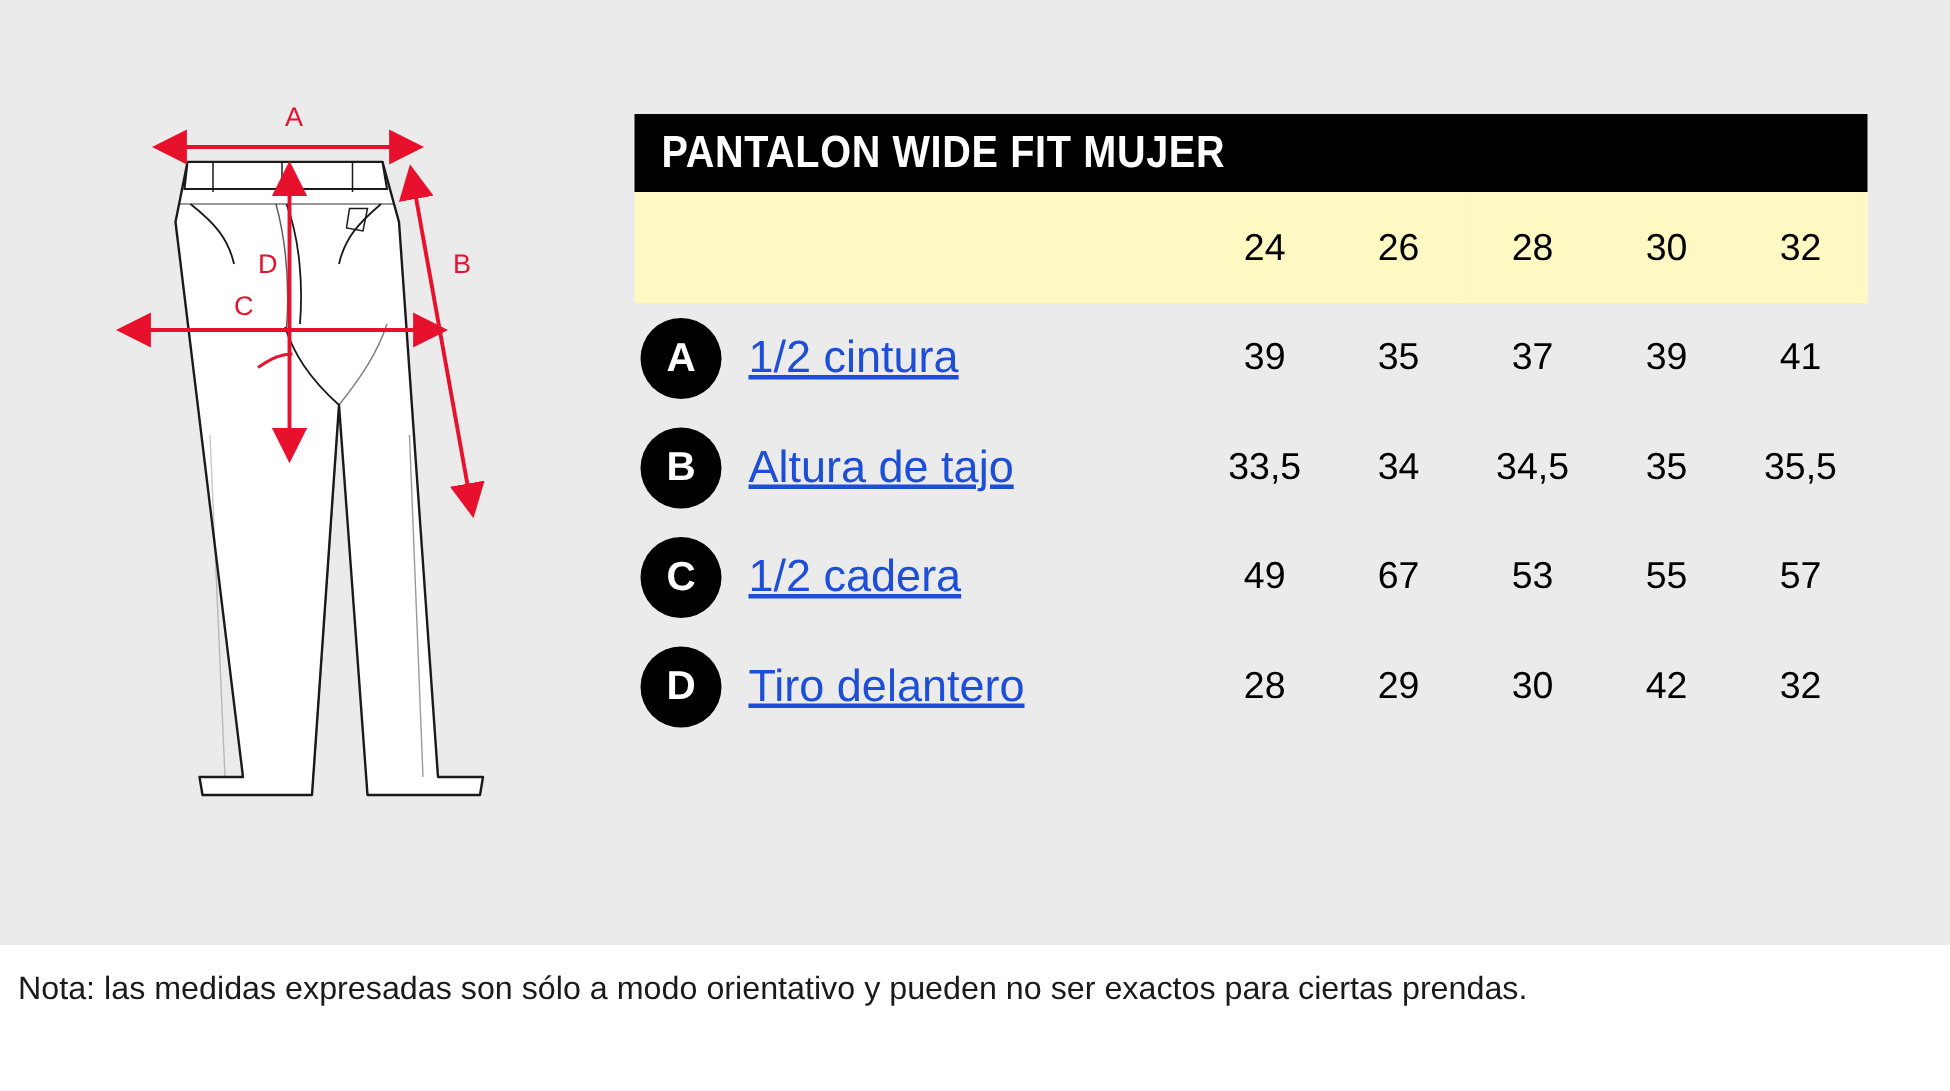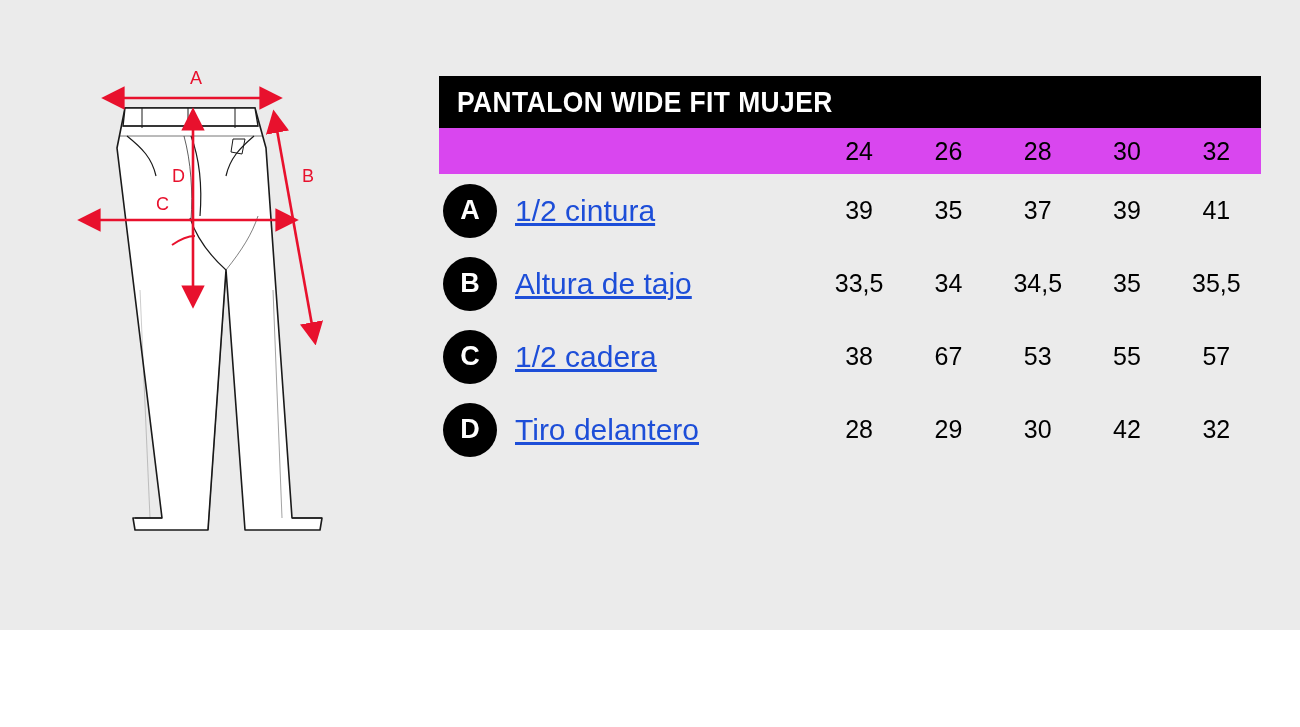--- a/index.html
+++ b/index.html
@@ -33,21 +33,21 @@
     left: 30px;
     top: 40px;
     width: 380px;
     height: 520px;
   }
   .illus svg { display: block; }
 
   
   .table-wrap {
     position: absolute;
-    left: 439px;
+    left: 423px;
     top: 76px;
     width: 822px;
   }
   .title-bar {
     background: #000000;
     height: 52px;
     display: flex;
     align-items: center;
     padding-left: 18px;
   }
@@ -62,21 +62,21 @@
   }
   table.sizes {
     width: 822px;
     border-collapse: collapse;
     table-layout: fixed;
   }
   table.sizes th, table.sizes td {
     padding: 0;
     border: none;
   }
-  .hdr-row { background: #d946ef; height: 46px; }
+  .hdr-row { background: #fef9c3; height: 74px; }
   .hdr-row th { font-size: 25px; font-weight: normal; color: #000; text-align: center; }
   .hdr-row th.lbl { width: 370px; }
   .hdr-row th.sz { width: 88px; }
 
   .body-row { height: 73px; background: #ebebeb; }
   .cell-label {
     display: flex;
     align-items: center;
     gap: 18px;
     padding-left: 4px;
@@ -242,21 +242,21 @@
           <td class="val">35</td>
           <td class="val">35,5</td>
         </tr>
         <tr class="body-row">
           <td>
             <div class="cell-label">
               <span class="badge">C</span>
               <span class="meas-name">1/2 cadera</span>
             </div>
           </td>
-          <td class="val">38</td>
+          <td class="val">49</td>
           <td class="val">67</td>
           <td class="val">53</td>
           <td class="val">55</td>
           <td class="val">57</td>
         </tr>
         <tr class="body-row">
           <td>
             <div class="cell-label">
               <span class="badge">D</span>
               <span class="meas-name">Tiro delantero</span>
@@ -266,15 +266,16 @@
           <td class="val">29</td>
           <td class="val">30</td>
           <td class="val">42</td>
           <td class="val">32</td>
         </tr>
       </tbody>
     </table>
   </div>
 
   <div class="note">
+    <div>Nota: las medidas expresadas son sólo a modo orientativo y pueden no ser exactos para ciertas prendas.</div>
   </div>
 
 </div>
 
 </body></html>

